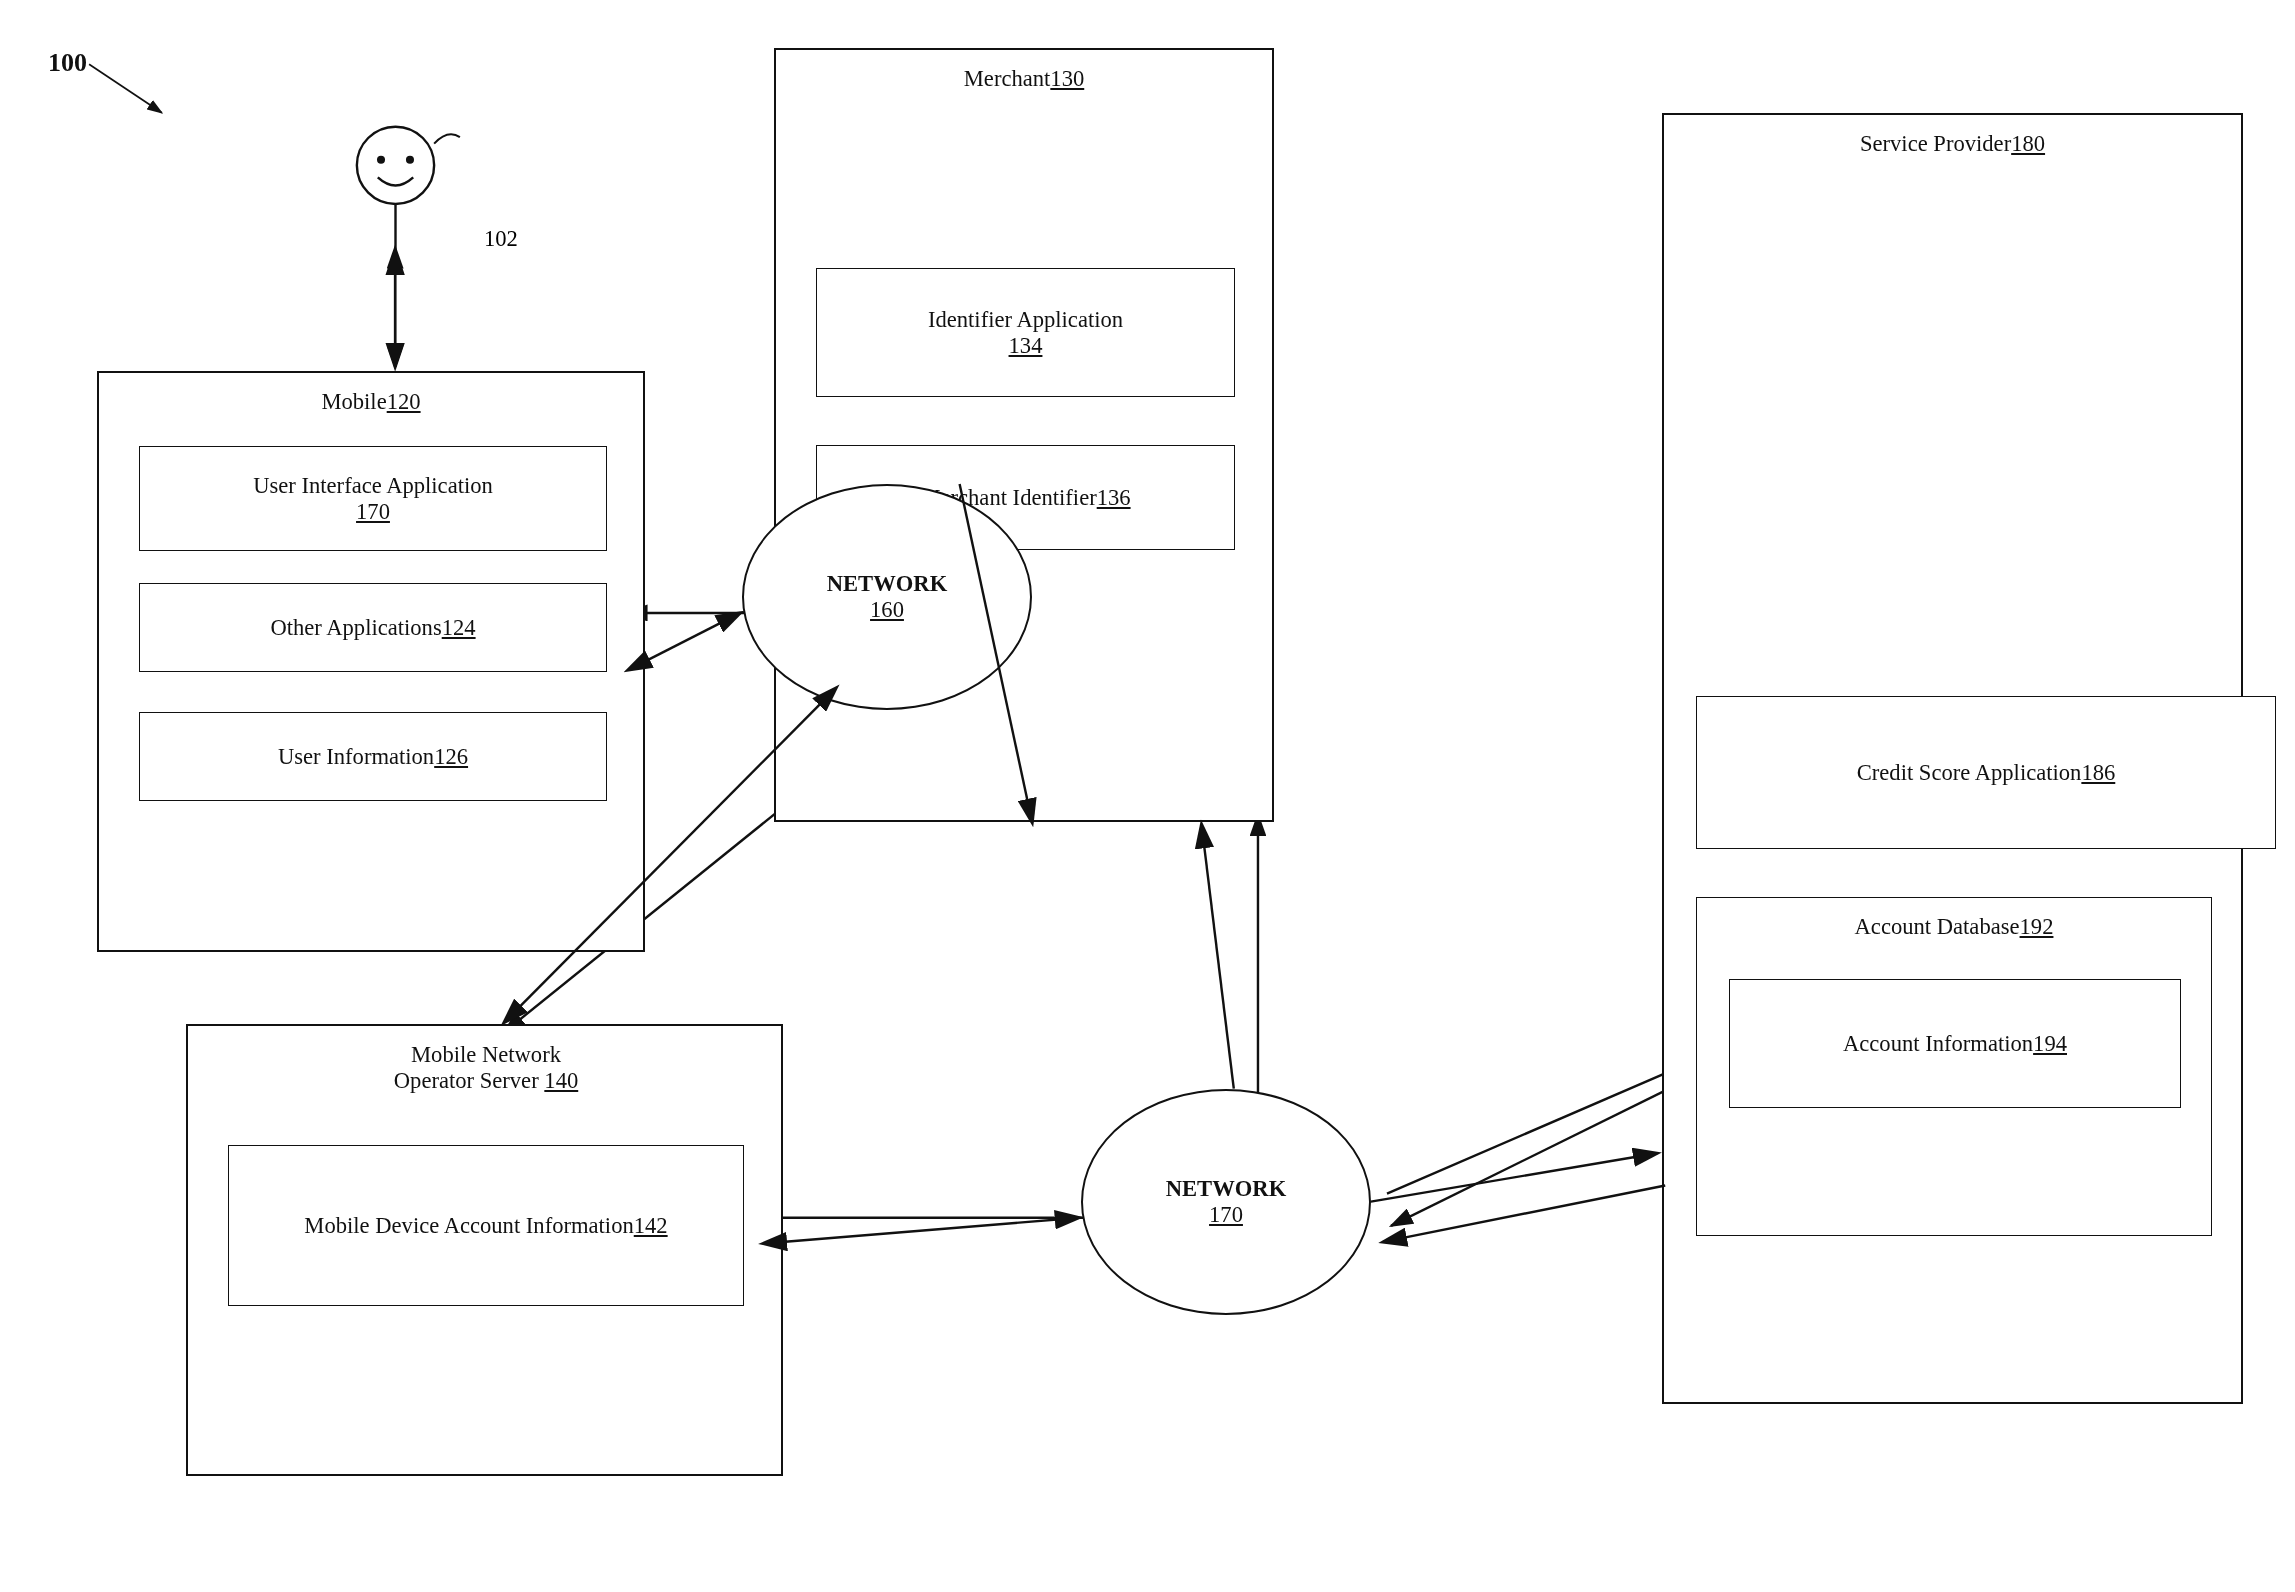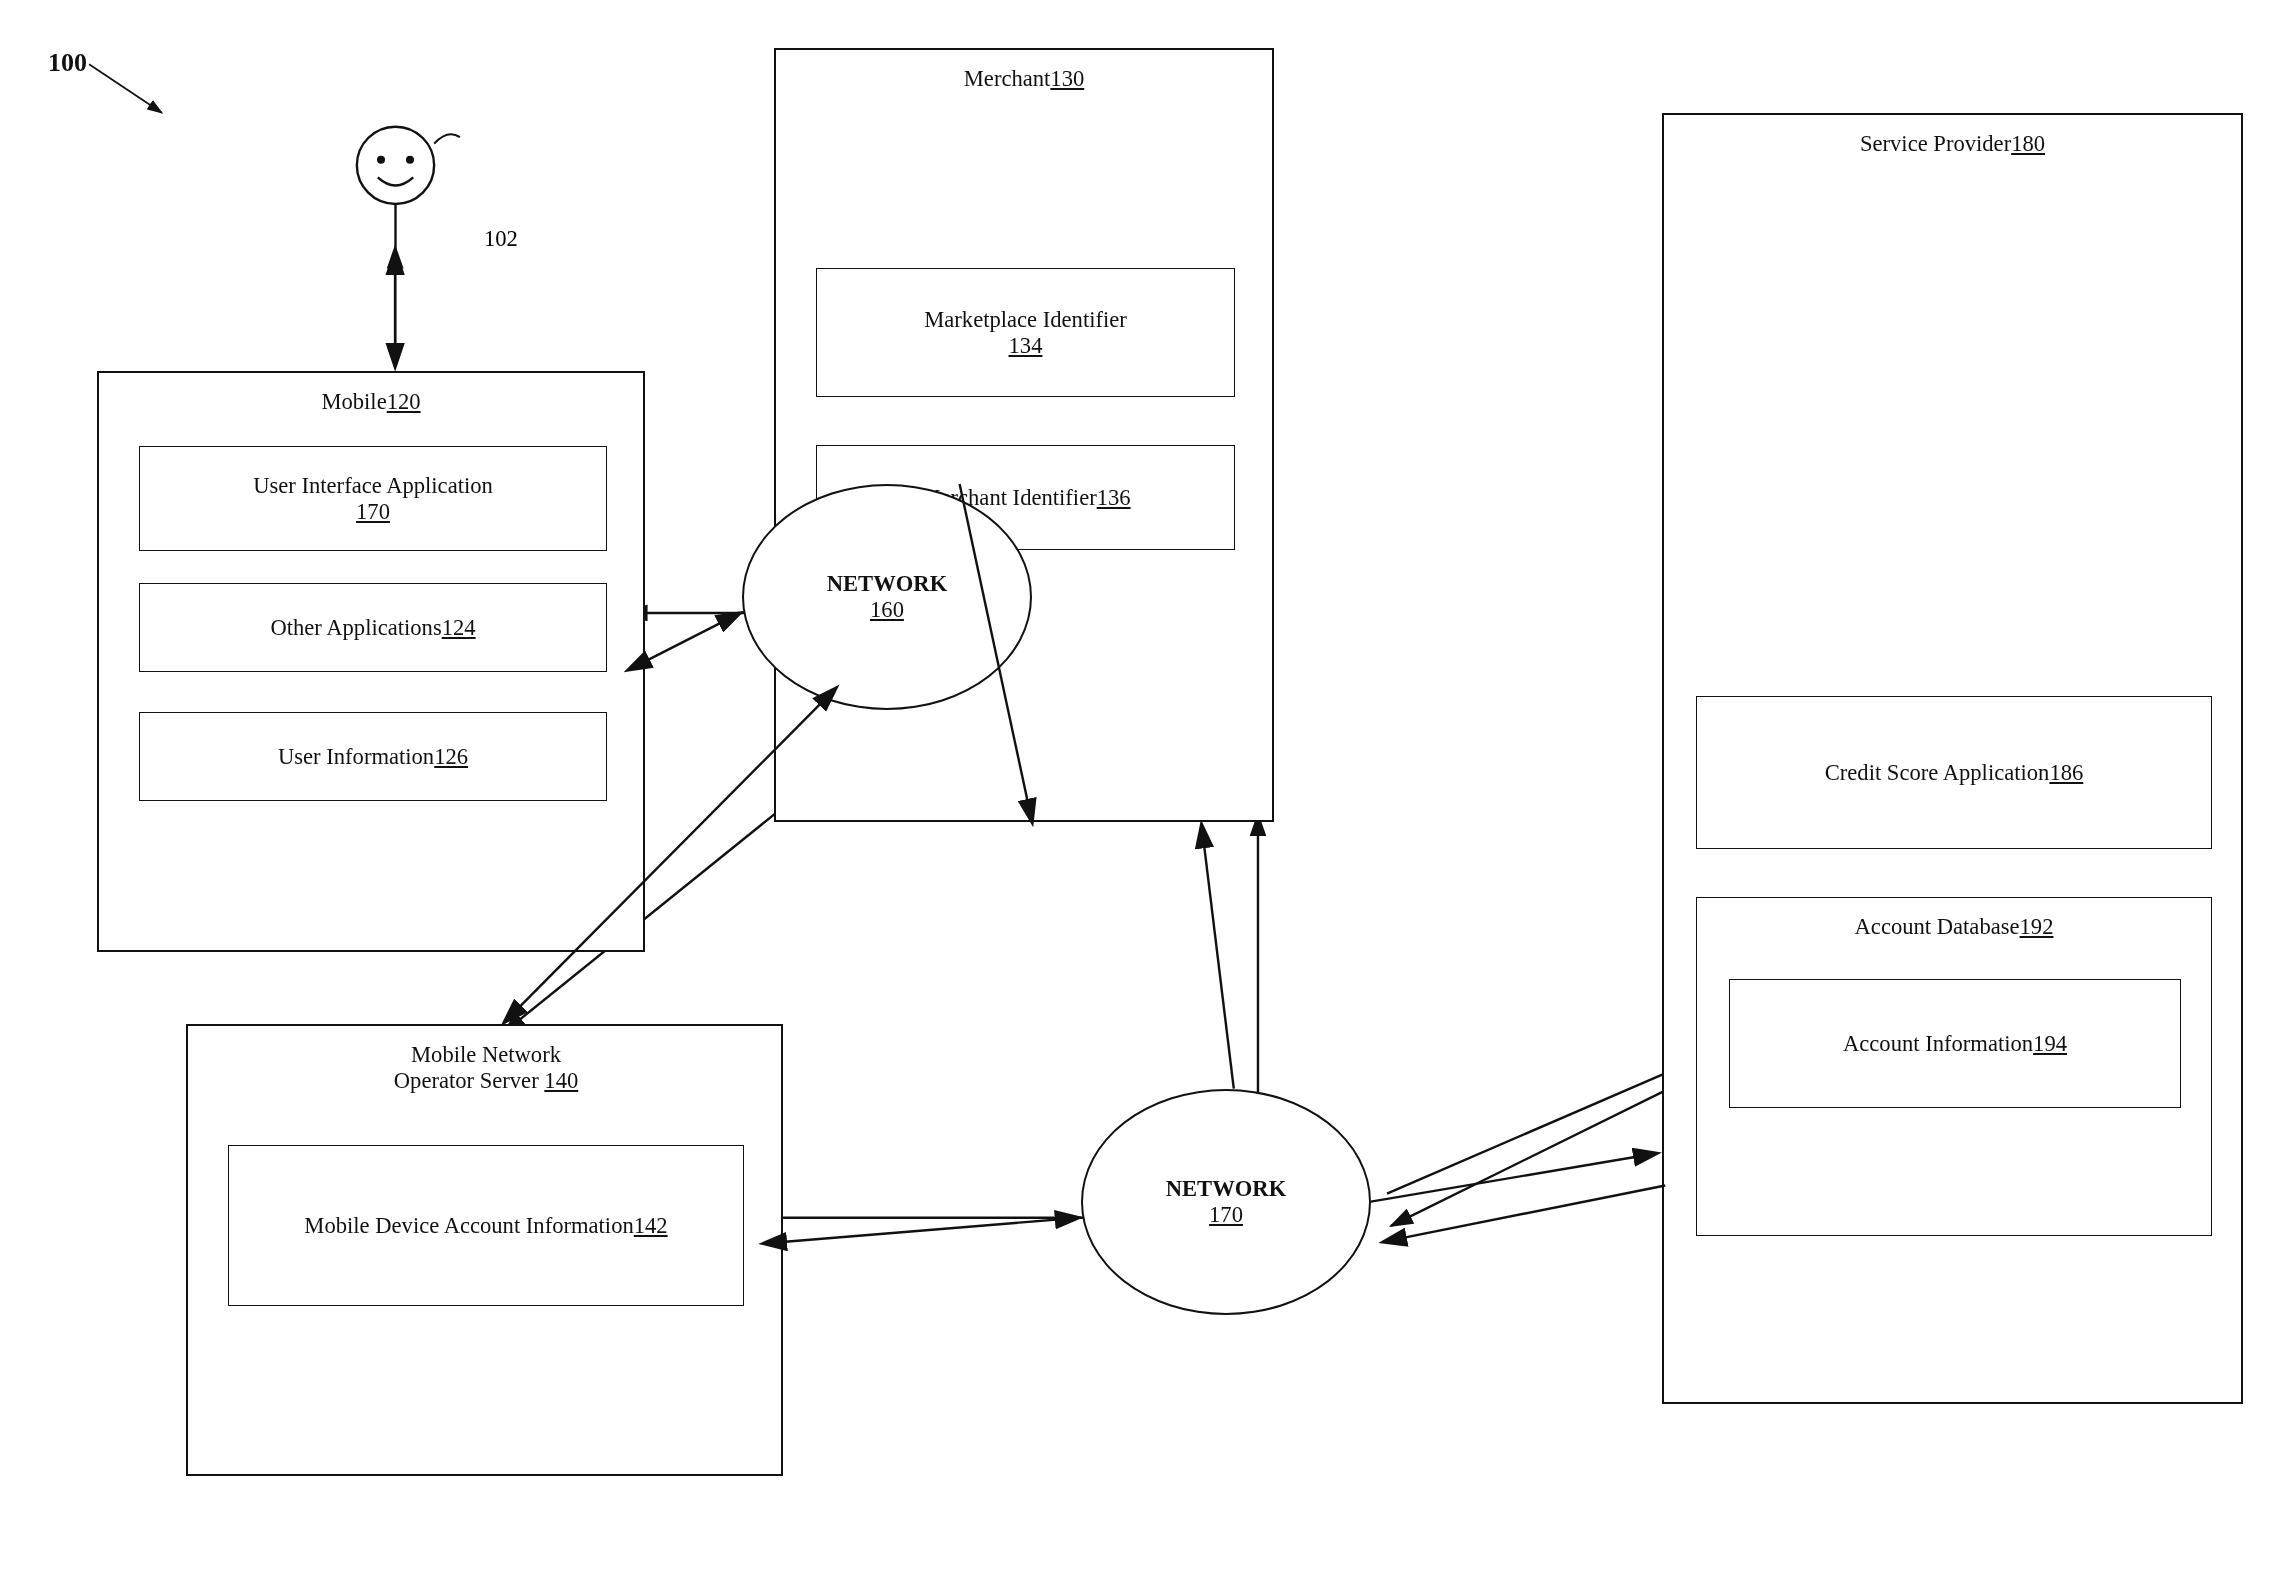--- a/index.html
+++ b/index.html
@@ -169,21 +169,21 @@
   </div>
 
   <div class="box" style="top:48px; left:774px; width:500px; height:774px;">
     <div style="position:absolute; top:16px; left:50%; transform:translateX(-50%); white-space:nowrap; text-align:center;">
       <span class="label">Merchant</span><span class="label label-underline">130</span>
     </div>
 
 
     <div class="box-inner" style="top:218px; left:40px; width:419px; height:129px;">
       <div style="text-align:center;">
-        <span class="label">Marketplace Identifier</span><br>
+        <span class="label">Identifier Application</span><br>
         <span class="label label-underline">134</span>
       </div>
     </div>
 
     <div class="box-inner" style="top:395px; left:40px; width:419px; height:105px;">
       <div style="text-align:center;">
         <span class="label">Merchant Identifier</span><span class="label label-underline">136</span>
       </div>
     </div>
   </div>
@@ -214,21 +214,21 @@
       <div class="label label-underline">170</div>
     </div>
   </div>
 
   <div class="box" style="top:113px; left:1662px; width:581px; height:1291px;">
     <div style="position:absolute; top:16px; left:50%; transform:translateX(-50%); white-space:nowrap; text-align:center;">
       <span class="label">Service Provider</span><span class="label label-underline">180</span>
     </div>
 
 
-    <div class="box-inner" style="top:581px; left:32px; width:516px; height:153px;">
+    <div class="box-inner" style="top:581px; left:32px; width:580px; height:153px;">
       <div style="text-align:center;">
         <span class="label">Credit Score Application</span><span class="label label-underline">186</span>
       </div>
     </div>
 
     <div class="box-inner" style="top:782px; left:32px; width:516px; height:339px;">
       <div style="position:absolute; top:16px; left:50%; transform:translateX(-50%); white-space:nowrap; text-align:center;">
         <span class="label">Account Database</span><span class="label label-underline">192</span>
       </div>
 

